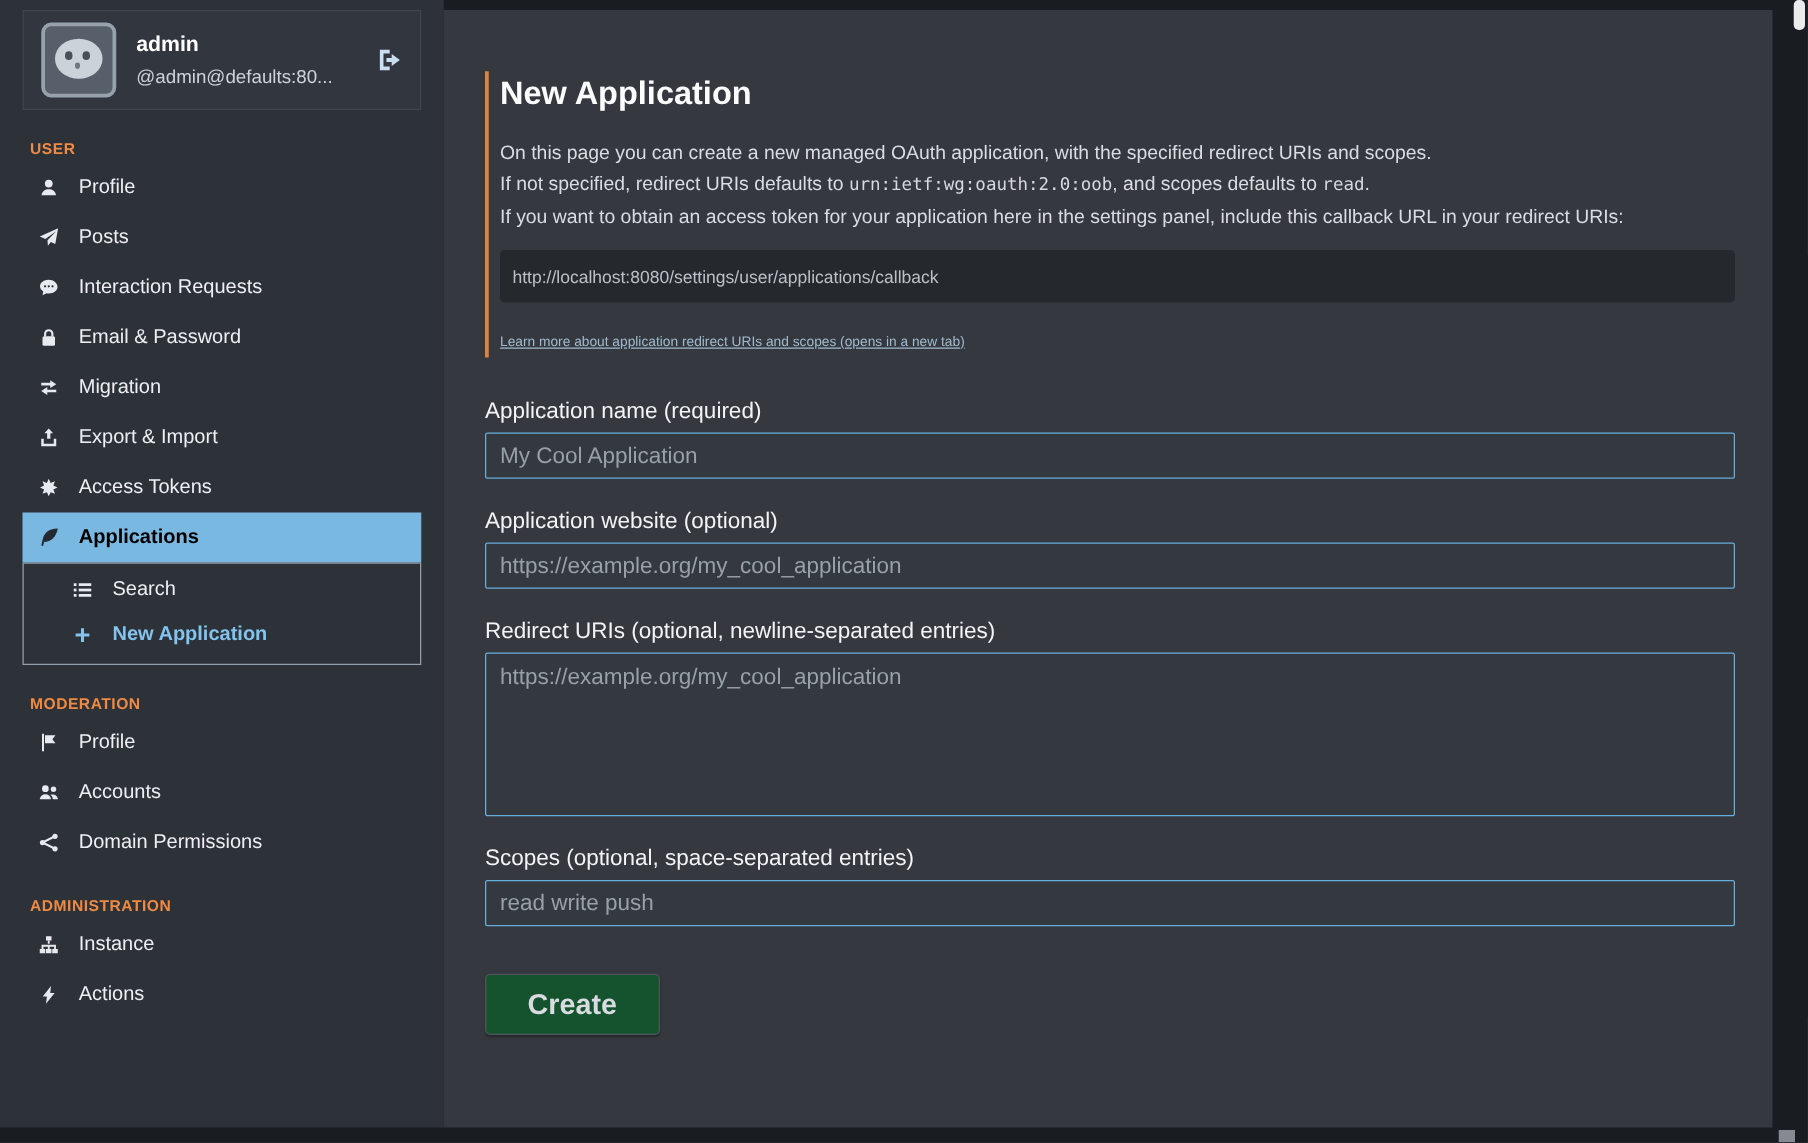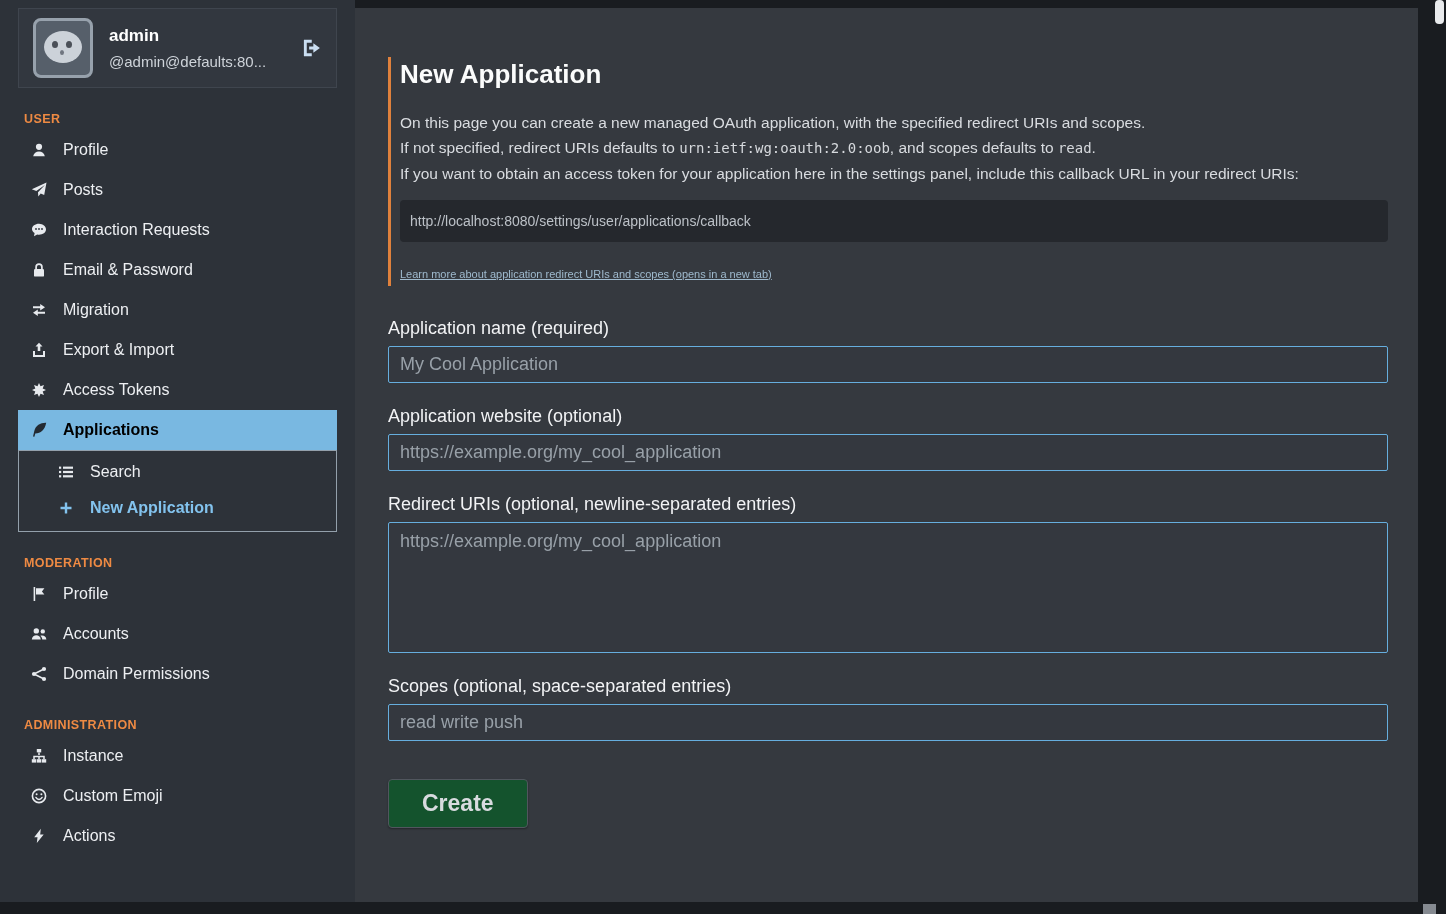--- a/index.html
+++ b/index.html
@@ -281,31 +281,20 @@
                 <rect x="5.8" y="11.2" width="4.4" height="3.4"></rect>
                 <rect x="10.8" y="11.2" width="4.4" height="3.4"></rect>
                 <path d="M8 4.4v2.6M3 11.2V8.6h10v2.6M8 8.6v2.6" fill="none" stroke="currentColor" stroke-width="1.5"></path>
               </svg>
             </span>
           <span class="nav-label">Instance</span>
         </div>
         <div class="nav-item">
           <span class="icon">
               <svg viewBox="0 0 16 16" fill="currentColor">
-                <circle cx="8" cy="8" r="6.6" fill="none" stroke="currentColor" stroke-width="1.6"></circle>
-                <circle cx="5.6" cy="6.3" r="1"></circle>
-                <circle cx="10.4" cy="6.3" r="1"></circle>
-                <path d="M4.9 9.4c.8 1.4 1.9 2.1 3.1 2.1s2.3-.7 3.1-2.1" fill="none" stroke="currentColor" stroke-width="1.4" stroke-linecap="round"></path>
-              </svg>
-            </span>
-          <span class="nav-label">Custom Emoji</span>
-        </div>
-        <div class="nav-item">
-          <span class="icon">
-              <svg viewBox="0 0 16 16" fill="currentColor">
                 <path d="M9.8.8 3.2 9.2h3.3L5.8 15l6.9-8.6H9.2z"></path>
               </svg>
             </span>
           <span class="nav-label">Actions</span>
         </div>
       </nav>
     </aside>
 
     <main class="main">
 

